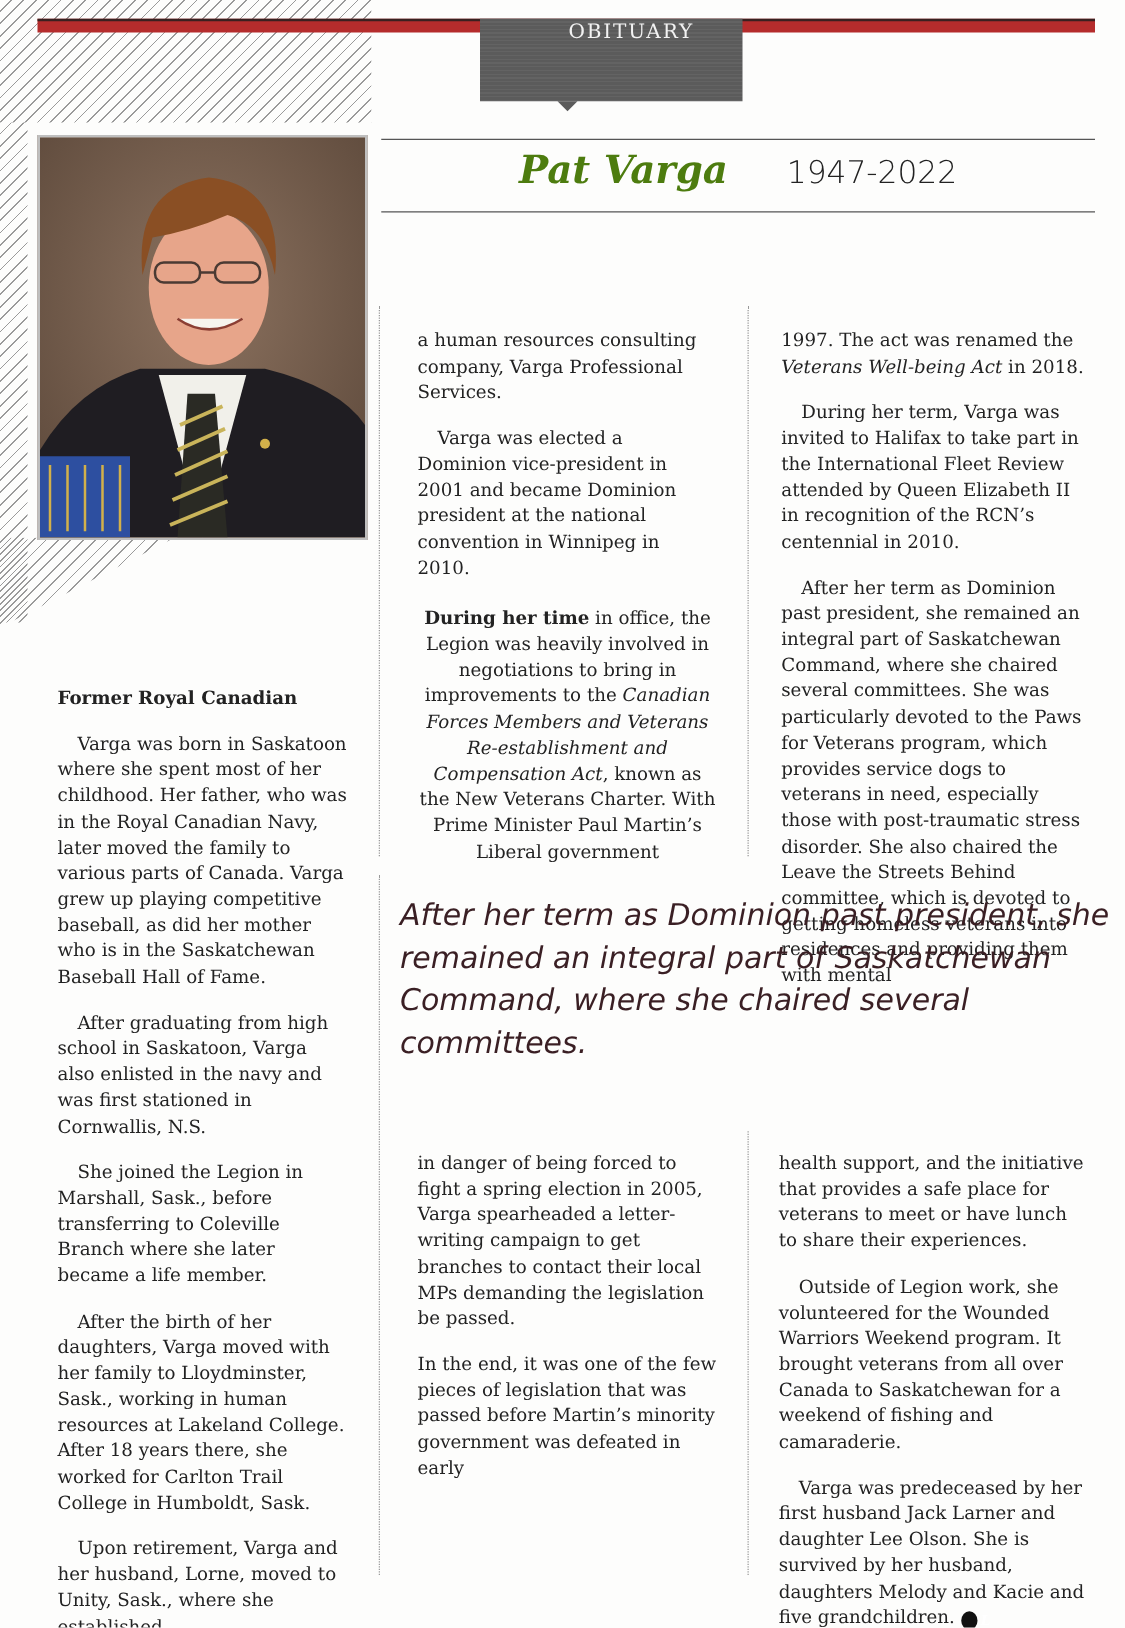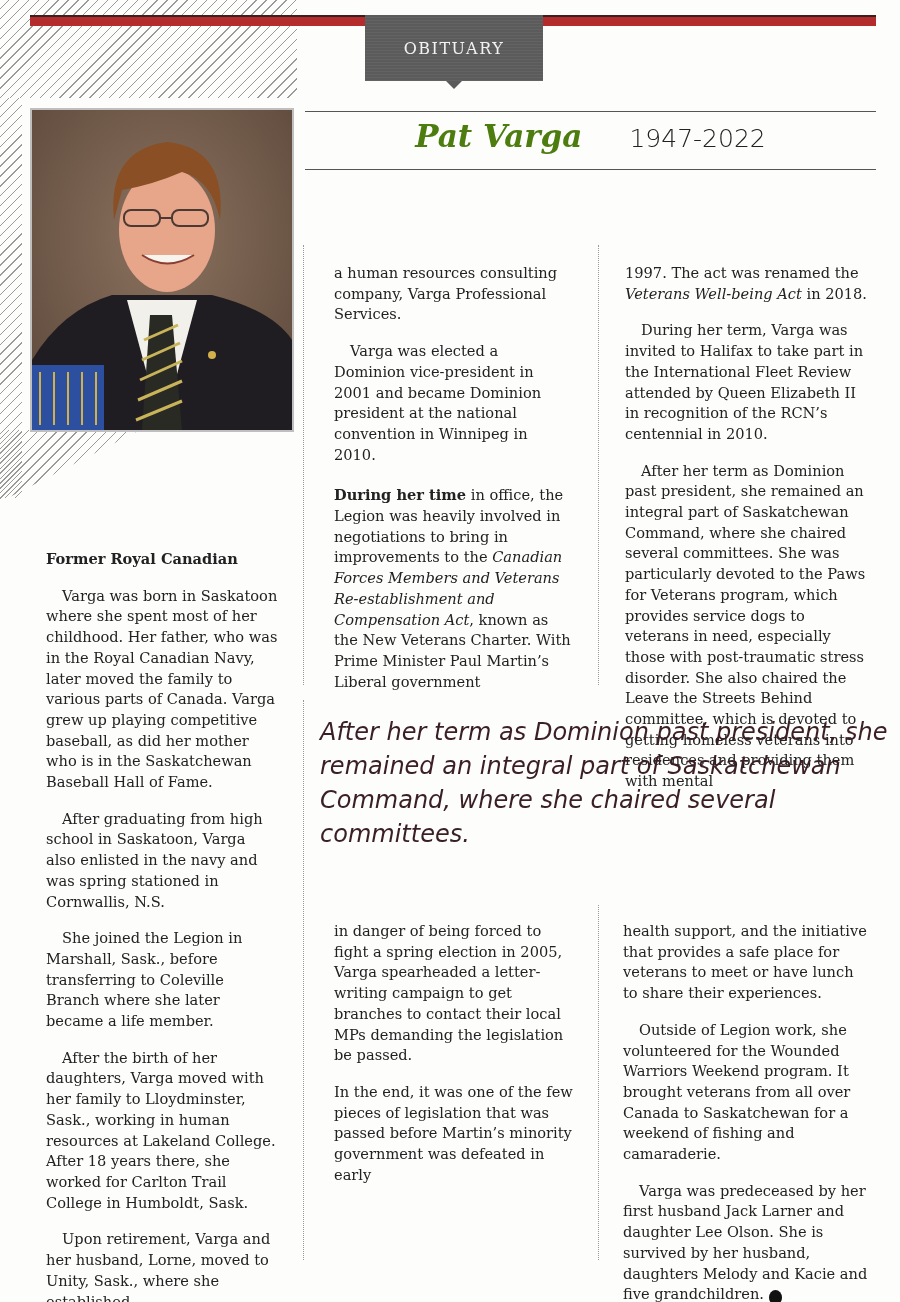--- a/index.html
+++ b/index.html
@@ -20,24 +20,24 @@
   .hatch-tri2 {
     position: absolute; left: 0; top: 430px; width: 140px; height: 72px;
     background: repeating-linear-gradient(135deg, transparent 0 6px, #9a9a9a 6px 7px);
     clip-path: polygon(0 0, 100% 0, 0 100%);
   }
   .red-bar {
     position: absolute; left: 30px; top: 15px; width: 846px; height: 9px;
     background: #b52c2c; border-top: 2px solid #3a2020;
   }
   .tag {
-    position: absolute; left: 365px; top: 15px; width: 178px; height: 66px;
+    position: absolute; left: 384px; top: 15px; width: 178px; height: 66px;
     background: #5b5b5b;
     background-image: repeating-linear-gradient(0deg, rgba(255,255,255,0.05) 0 1px, transparent 1px 3px);
-    display: flex; align-items: center; justify-content: center;
+    display: flex; justify-content: center; padding-left: 32px;
   }
   .tag span {
     color: #f2f2f2; font-family: "DejaVu Serif", serif; font-size: 16px; letter-spacing: 1.5px;
   }
   .tag-pointer {
     position: absolute; left: 446px; top: 81px; width: 0; height: 0;
     border-left: 8px solid transparent; border-right: 8px solid transparent;
     border-top: 8px solid #5b5b5b;
   }
   .rule {
@@ -136,30 +136,30 @@
 </div>
 
 <div class="divider" style="left:303px; top:245px; height:440px;"></div>
 <div class="divider" style="left:598px; top:245px; height:440px;"></div>
 <div class="divider" style="left:303px; top:700px; height:560px;"></div>
 <div class="divider" style="left:598px; top:905px; height:355px;"></div>
 
 <div class="col" style="left:30px; top:533px; width:265px;">
   <p><b>Former Royal Canadian</b><br></p>
   <p class="ind">Varga was born in Saskatoon where she spent most of her childhood. Her father, who was in the Royal Canadian Navy, later moved the family to various parts of Canada. Varga grew up playing competitive baseball, as did her mother who is in the Saskatchewan Baseball Hall of Fame.</p>
-  <p class="ind">After graduating from high school in Saskatoon, Varga also enlisted in the navy and was spring stationed in Cornwallis, N.S.</p>
+  <p class="ind">After graduating from high school in Saskatoon, Varga also enlisted in the navy and was first stationed in Cornwallis, N.S.</p>
   <p class="ind">She joined the Legion in Marshall, Sask., before transferring to Coleville Branch where she later became a life member.</p>
   <p class="ind">After the birth of her daughters, Varga moved with her family to Lloydminster, Sask., working in human resources at Lakeland College. After 18 years there, she worked for Carlton Trail College in Humboldt, Sask.</p>
   <p class="ind">Upon retirement, Varga and her husband, Lorne, moved to Unity, Sask., where she established</p>
 </div>
 
 <div class="col" style="left:318px; top:247px; width:272px;">
   <p>a human resources consulting company, Varga Professional Services.</p>
   <p class="ind">Varga was elected a Dominion vice-president in 2001 and became Dominion president at the national convention in Winnipeg in 2010.</p>
-  <p style="margin-top:20px;"><b>During her time</b><span> in office, the Legion was heavily involved in negotiations to bring in improvements to the </span><i>Canadian Forces Members and Veterans Re-establishment and Compensation Act</i><span>, known as the New Veterans Charter. With Prime Minister Paul Martin’s Liberal government</span></p>
+  <p style="margin-top:20px;text-align:center;"><b>During her time</b><span> in office, the Legion was heavily involved in negotiations to bring in improvements to the </span><i>Canadian Forces Members and Veterans Re-establishment and Compensation Act</i><span>, known as the New Veterans Charter. With Prime Minister Paul Martin’s Liberal government</span></p>
 </div>
 
 <div class="col" style="left:609px; top:247px; width:275px;">
   <p><span>1997. The act was renamed the </span><i>Veterans Well-being Act</i><span> in 2018.</span></p>
   <p class="ind">During her term, Varga was invited to Halifax to take part in the International Fleet Review attended by Queen Elizabeth II in recognition of the RCN’s centennial in 2010.</p>
   <p class="ind">After her term as Dominion past president, she remained an integral part of Saskatchewan Command, where she chaired several committees. She was particularly devoted to the Paws for Veterans program, which provides service dogs to veterans in need, especially those with post-traumatic stress disorder. She also chaired the Leave the Streets Behind committee, which is devoted to getting homeless veterans into residences and providing them with mental</p>
 </div>
 
 <div class="pullquote">After her term as Dominion past president, she remained an integral part of Saskatchewan Command, where she chaired several committees.</div>
 

